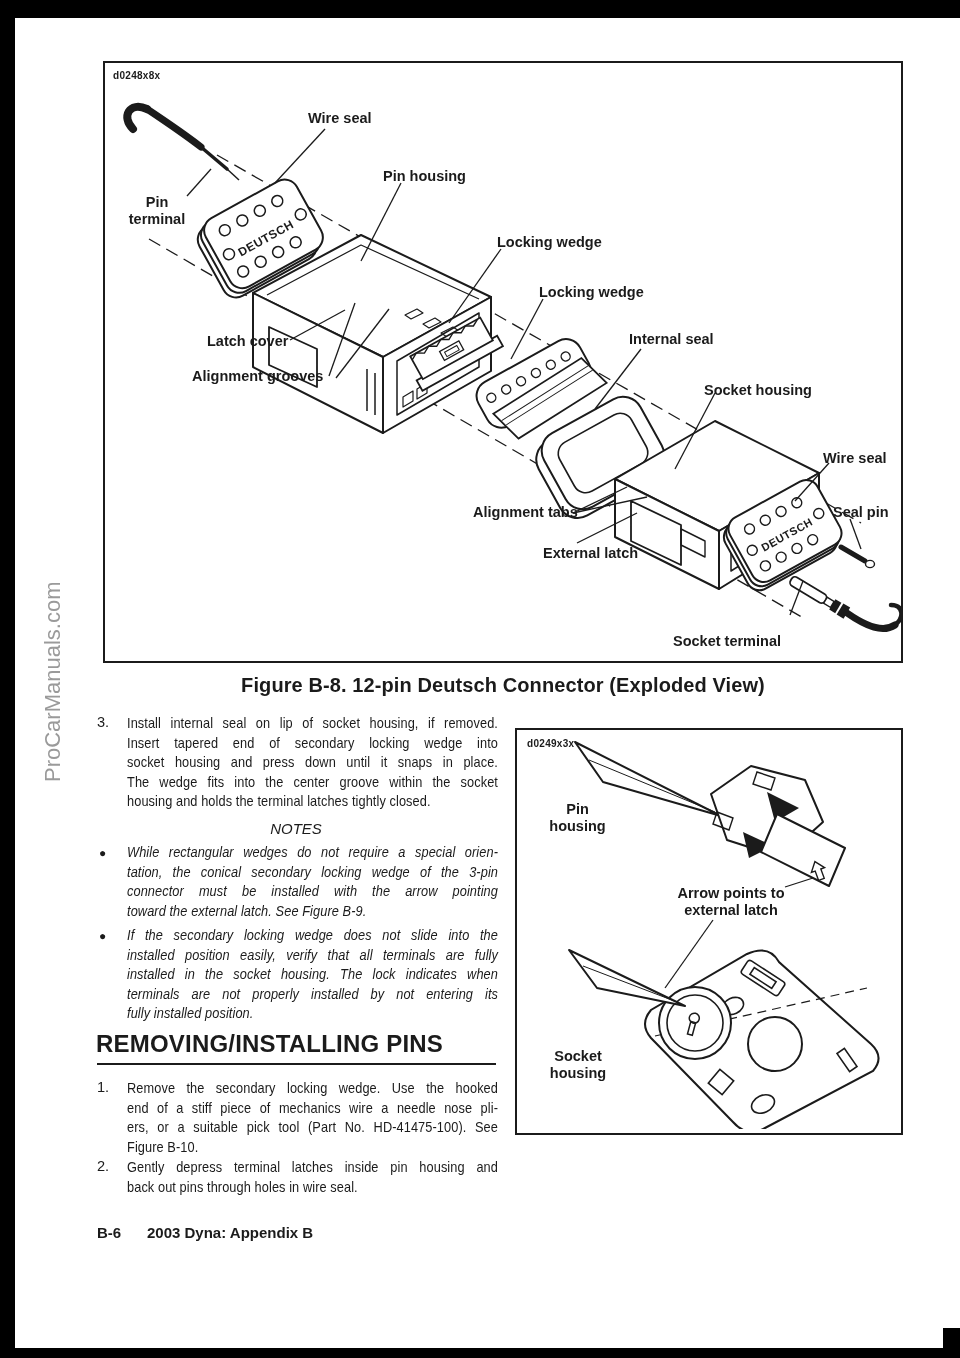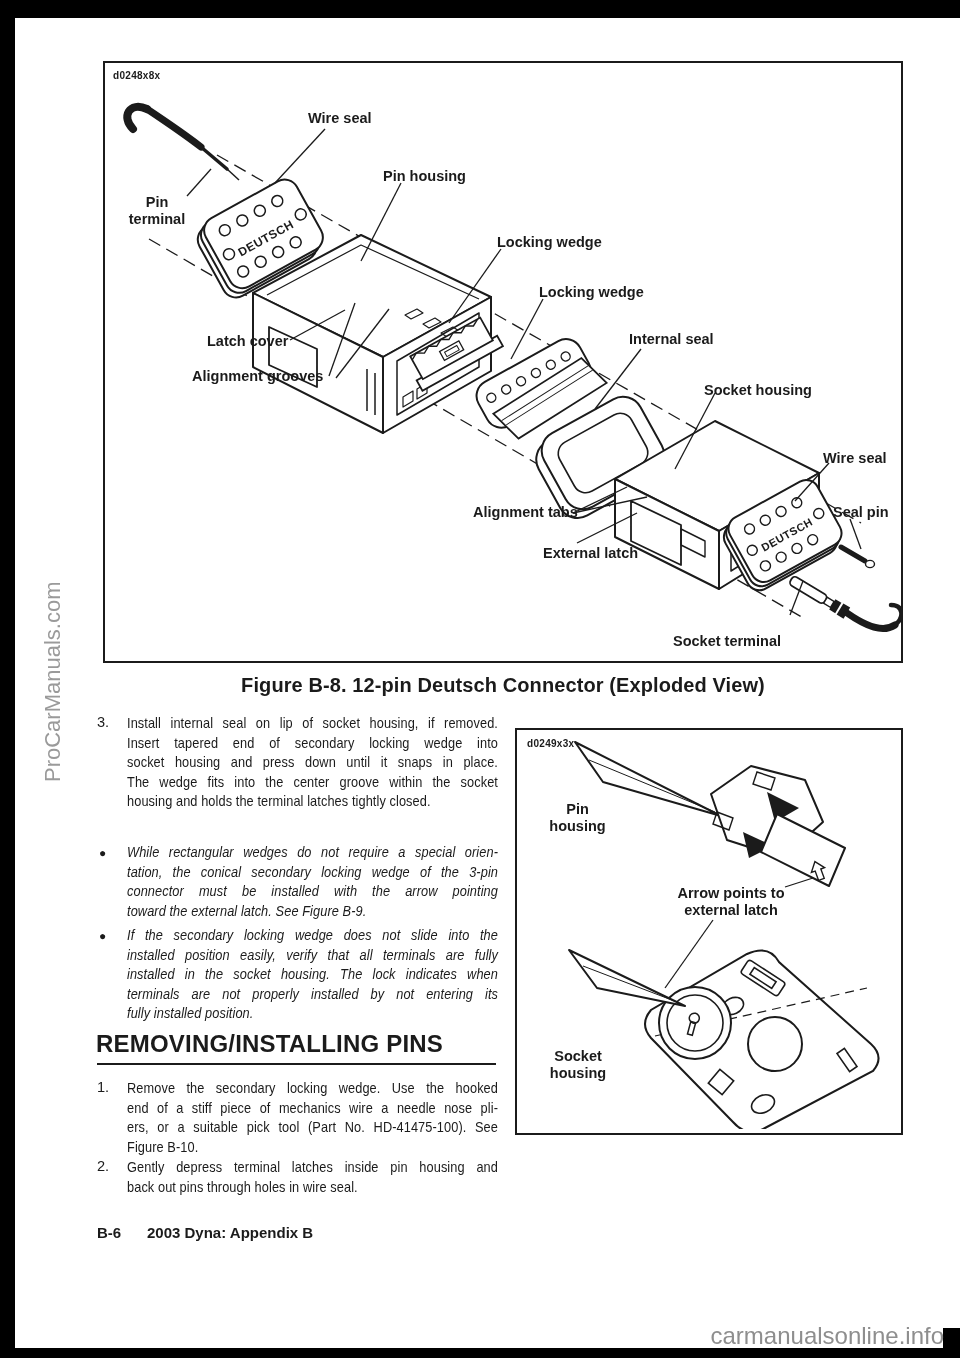--- a/index.html
+++ b/index.html
@@ -236,20 +236,21 @@
 
   <div class="body-num" style="left:97px;top:714px;">3.</div>
   <div class="body-lines" style="top:714px;">
       <div class="tline">Install internal seal on lip of socket housing, if removed.</div>
       <div class="tline">Insert tapered end of secondary locking wedge into</div>
       <div class="tline">socket housing and press down until it snaps in place.</div>
       <div class="tline">The wedge fits into the center groove within the socket</div>
       <div class="tline">housing and holds the terminal latches tightly closed.</div>
     </div>
 
+  <div class="notes-title" style="top:820px;">NOTES</div>
 
   <div class="bullet" style="left:99px;top:846px;">●</div>
   <div class="body-lines italic" style="top:843px;">
       <div class="tline">While rectangular wedges do not require a special orien-</div>
       <div class="tline">tation, the conical secondary locking wedge of the 3-pin</div>
       <div class="tline">connector must be installed with the arrow pointing</div>
       <div class="tline">toward the external latch. See Figure B-9.</div>
     </div>
 
   <div class="bullet" style="left:99px;top:929px;">●</div>
@@ -342,15 +343,14 @@
         <div class="tline">Arrow points to</div>
         <div class="tline">external latch</div>
       </div>
     <div class="fig-label lines-center" style="left:25px;top:318px;width:72px;">
         <div class="tline">Socket</div>
         <div class="tline">housing</div>
       </div>
   </div>
 
   <div class="wm-left">ProCarManuals.com</div>
-  <div class="wm-bottom">carmanualsonline.info</div>
 
 </div>
 
 </body></html>

